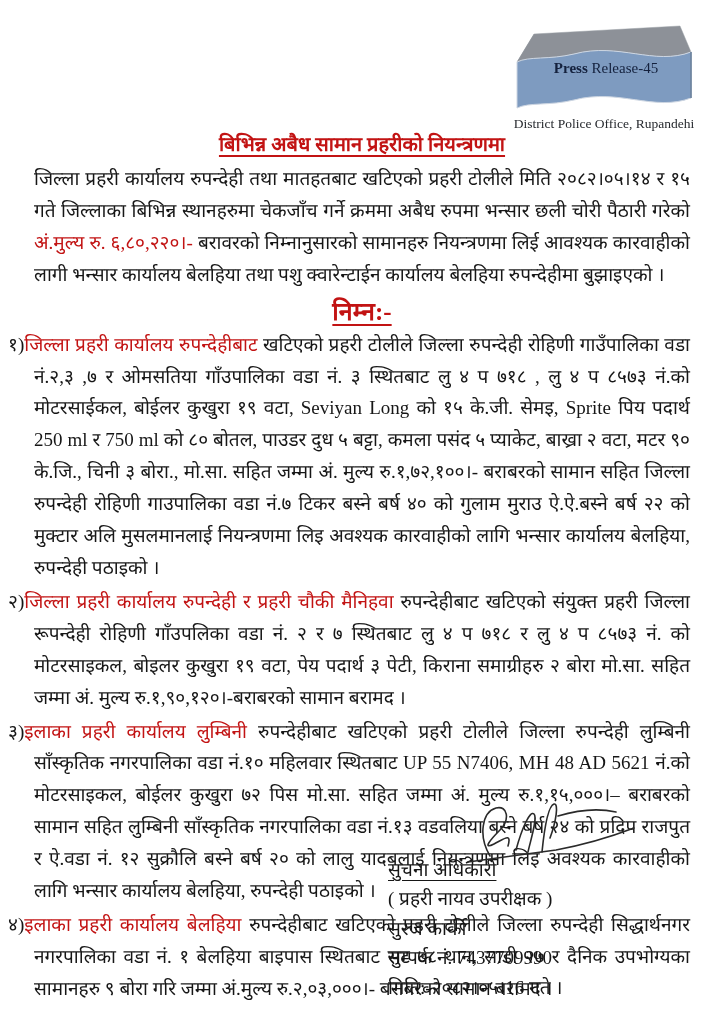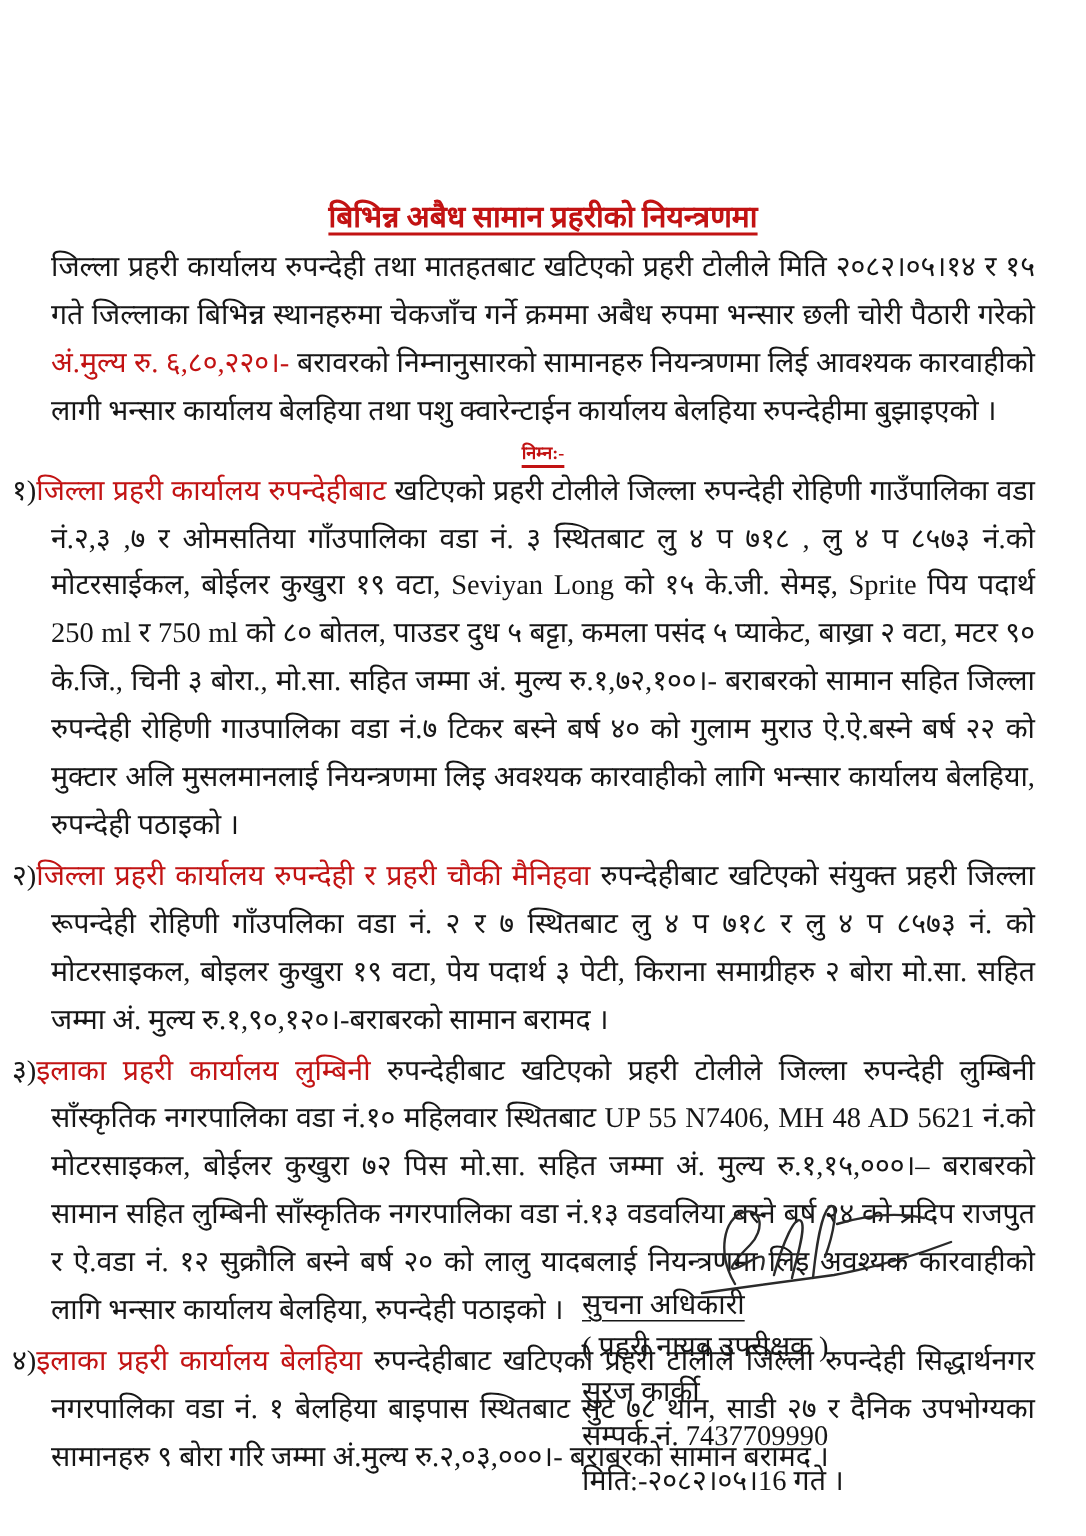--- a/index.html
+++ b/index.html
@@ -39,21 +39,21 @@
 
   
   .subject-title {
     text-align: center; margin-top: 8px;
     font-size: 20px; font-weight: bold; color: #c21313;
     text-decoration: underline; text-underline-offset: 4px;
     text-decoration-thickness: 2px;
   }
   .list-heading {
     text-align: center; margin: 2px 0 2px 0;
-    font-size: 12px; font-weight: bold; color: #c21313;
+    font-size: 25px; font-weight: bold; color: #c21313;
     text-decoration: underline; text-underline-offset: 4px;
     text-decoration-thickness: 2px;
   }
 
   
   .intro {
     margin-top: 6px;
     font-size: 19px; line-height: 1.68; text-align: justify;
     color: #161616;
   }
@@ -85,20 +85,39 @@
   }
   .sign-line { line-height: 1.55; }
 </style>
 </head>
 <body>
 
 <div class="page">
 
   <div class="header-row">
 
+    <div class="ribbon-wrap">
+      <div class="ribbon">
+        <svg width="200" height="92" viewBox="0 0 200 92">
+
+          <path d="M30,14 L13,42 L13,88 L23,66 Z" fill="#73777e"></path>
+
+          <path d="M30,14 L176,6 L187,32 C150,46 115,22 70,34 C45,40 25,36 13,42 Z" fill="#8d9198" stroke="#9ba0a7" stroke-width="0.5"></path>
+
+          <path d="M13,42 C25,36 45,40 70,34 C115,22 150,46 187,32
+                   L187,78 C150,92 115,68 70,80 C45,86 25,82 13,88 Z" fill="#7e9bc0" stroke="#cdd6e2" stroke-width="1"></path>
+
+          <path d="M187,32 L187,78" stroke="#5f7795" stroke-width="1.5"></path>
+        </svg>
+        <div class="ribbon-label">
+          <b>Press</b><span> Release-45</span>
+        </div>
+      </div>
+      <div class="ribbon-caption">District Police Office, Rupandehi</div>
+    </div>
   </div>
 
   <div class="subject-title">बिभिन्न अबैध सामान प्रहरीको नियन्त्रणमा</div>
 
   <p class="intro"><span>जिल्ला प्रहरी कार्यालय रुपन्देही तथा मातहतबाट खटिएको प्रहरी टोलीले मिति २०८२।०५।१४ र १५ गते जिल्लाका बिभिन्न स्थानहरुमा चेकजाँच गर्ने क्रममा अबैध रुपमा भन्सार छली चोरी पैठारी गरेको </span><span class="red">अं.मुल्य रु. ६,८०,२२०।-</span><span> बरावरको निम्नानुसारको सामानहरु नियन्त्रणमा लिई आवश्यक कारवाहीको लागी भन्सार कार्यालय बेलहिया तथा पशु क्वारेन्टाईन कार्यालय बेलहिया रुपन्देहीमा बुझाइएको ।</span></p>
 
   <div class="list-heading">निम्न:-</div>
 
   <div class="items">
 

